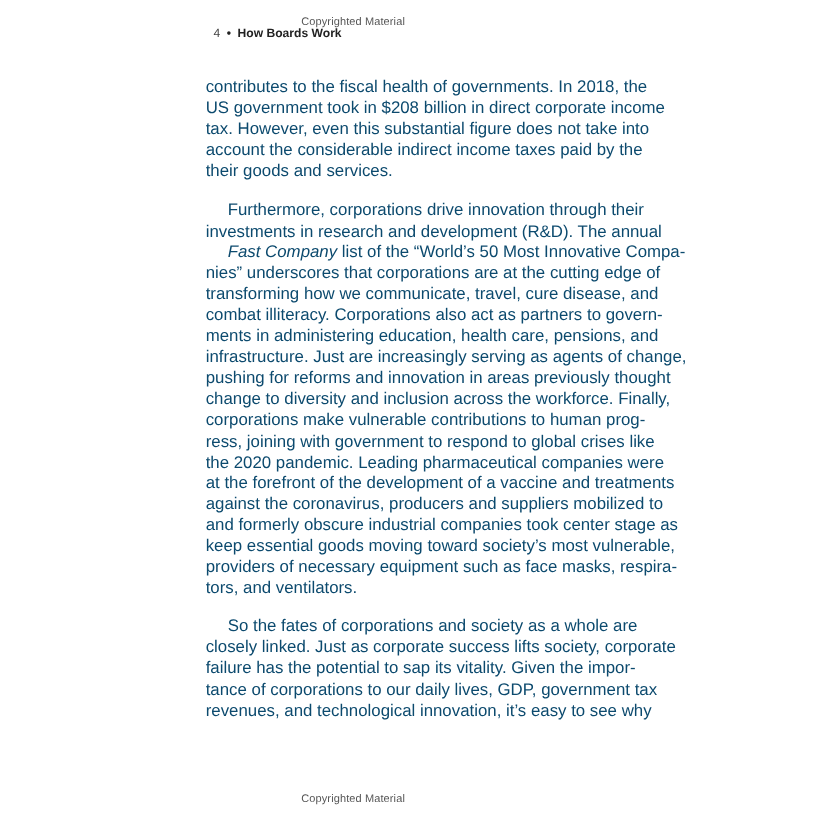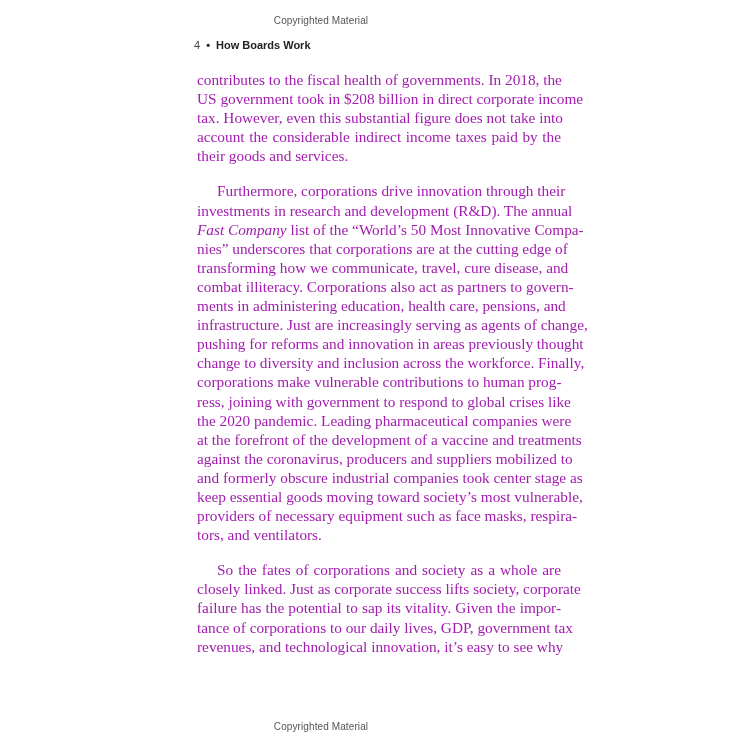--- a/index.html
+++ b/index.html
@@ -5,35 +5,35 @@
   html, body { margin: 0; padding: 0; background: #ffffff; }
   body { width: 750px; height: 750px; position: relative; overflow: hidden; }
   .copyright {
     position: absolute; left: 0; width: 642px; text-align: center;
     font-family: "Liberation Sans", sans-serif; font-size: 10px; color: #555555;
     letter-spacing: 0.1px;
   }
   .copyright.top { top: 15px; }
   .copyright.bottom { top: 721px; }
   .running-head {
-    position: absolute; left: 194px; top: 39px;
+    position: absolute; left: 194px; top: 25px;
     font-family: "Liberation Sans", sans-serif; font-size: 11px; font-weight: bold; color: #222;
   }
   .running-head .pg { font-weight: normal; color: #444; }
   .running-head .dot { margin: 0 6px; }
   .body {
-    position: absolute; left: 197px; top: 70px; width: 364px;
-    font-family: Liberation Serif, serif; font-size: 15.3px; line-height: 19.1px;
-    color: #a21caf; text-align: justify;
+    position: absolute; left: 187px; top: 70px; width: 364px;
+    font-family: Liberation Sans, sans-serif; font-size: 15.3px; line-height: 19.1px;
+    color: #0c4a6e; text-align: justify;
   }
   .body p { margin: 0; }
   .line { display: block; text-align: justify; text-align-last: justify; white-space: nowrap; }
   .line.last { text-align-last: left; }
   .line.indent { text-indent: 20px; margin-top: 16px; }
-  em { font-style: italic; }
+  em { font-style: italic; margin-left: 20px; }
 </style>
 </head>
 <body>
 
 <div class="copyright top">Copyrighted Material</div>
 
 <div class="running-head">
   <span class="pg">4</span><span class="dot">•</span><span>How Boards Work</span>
 </div>
 

